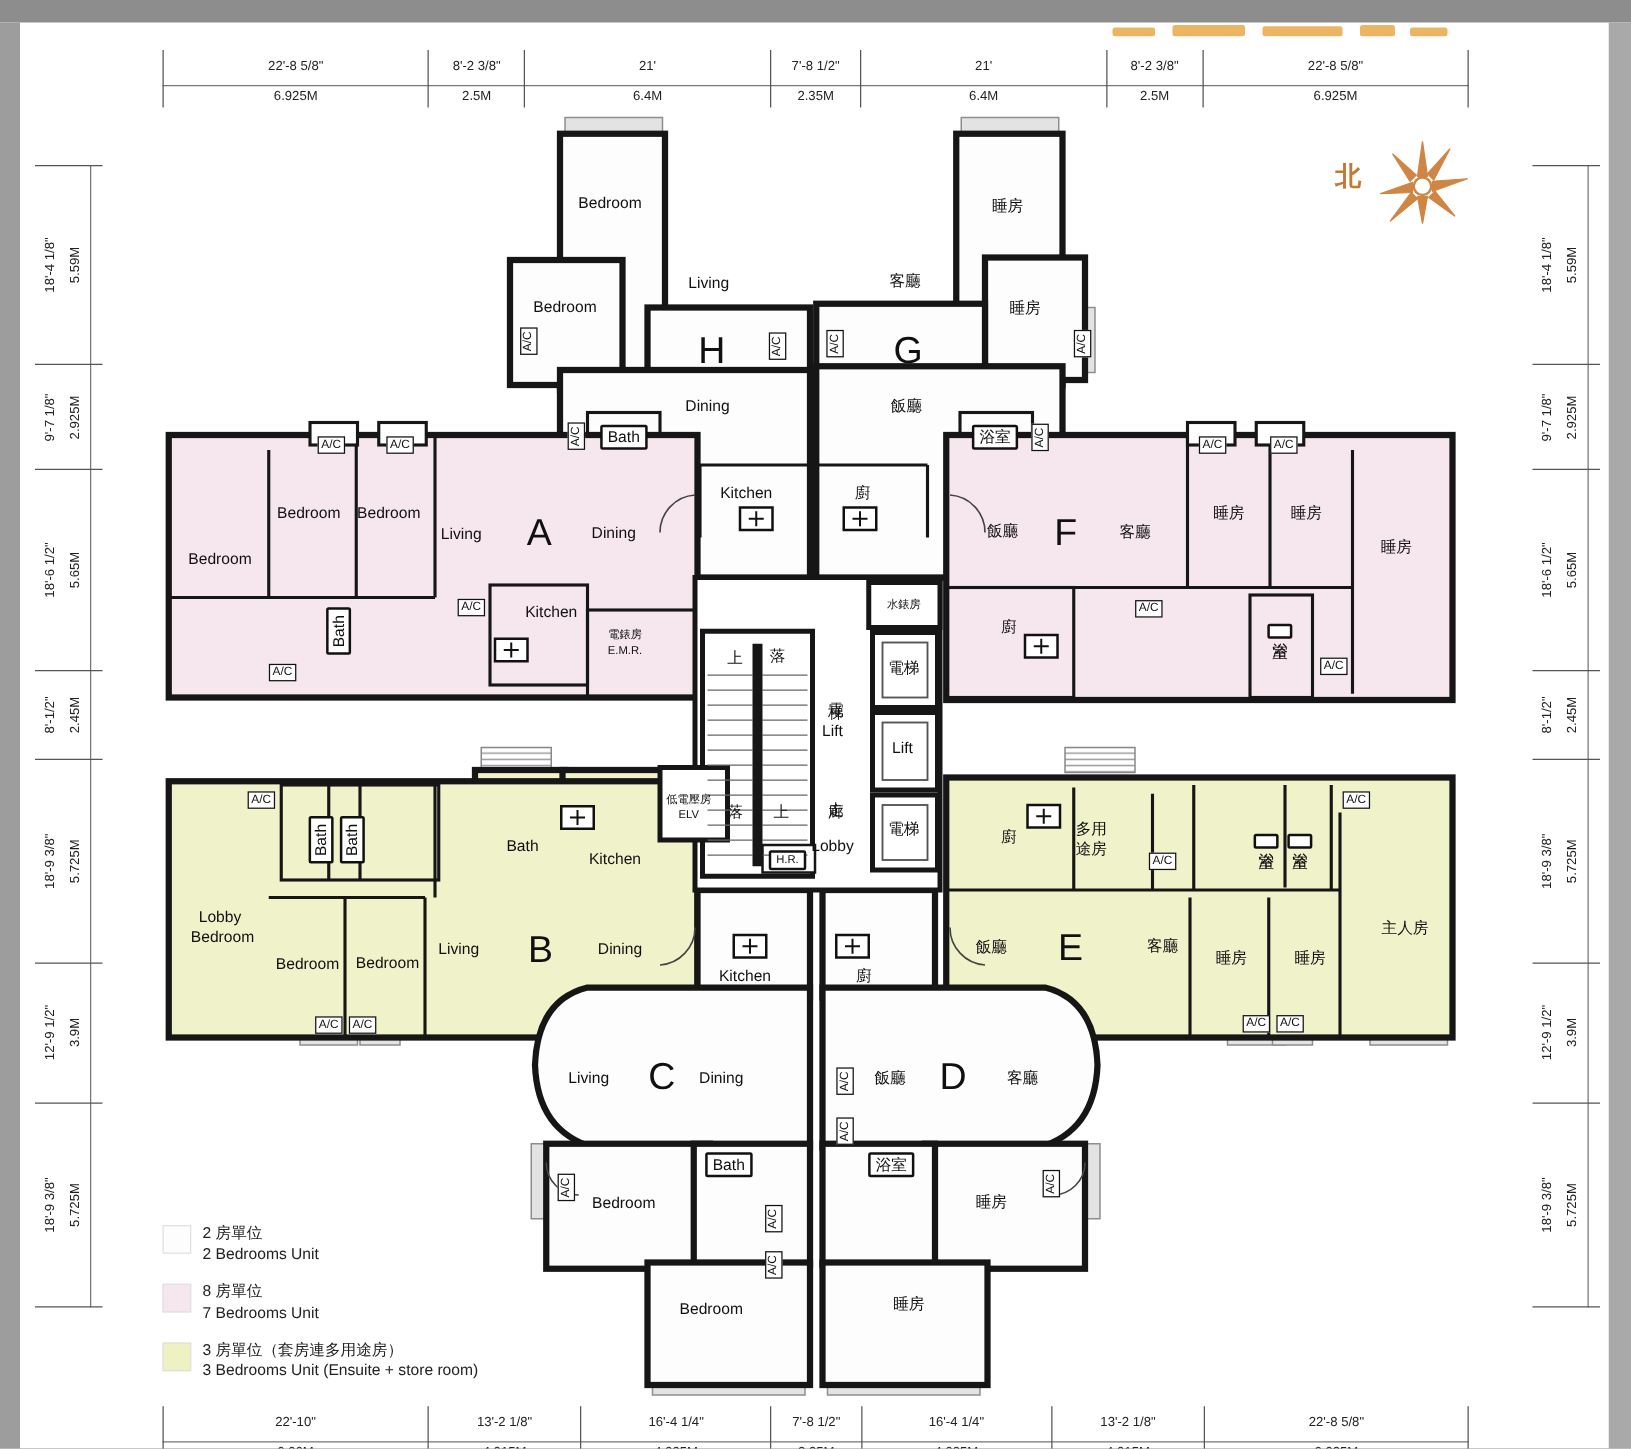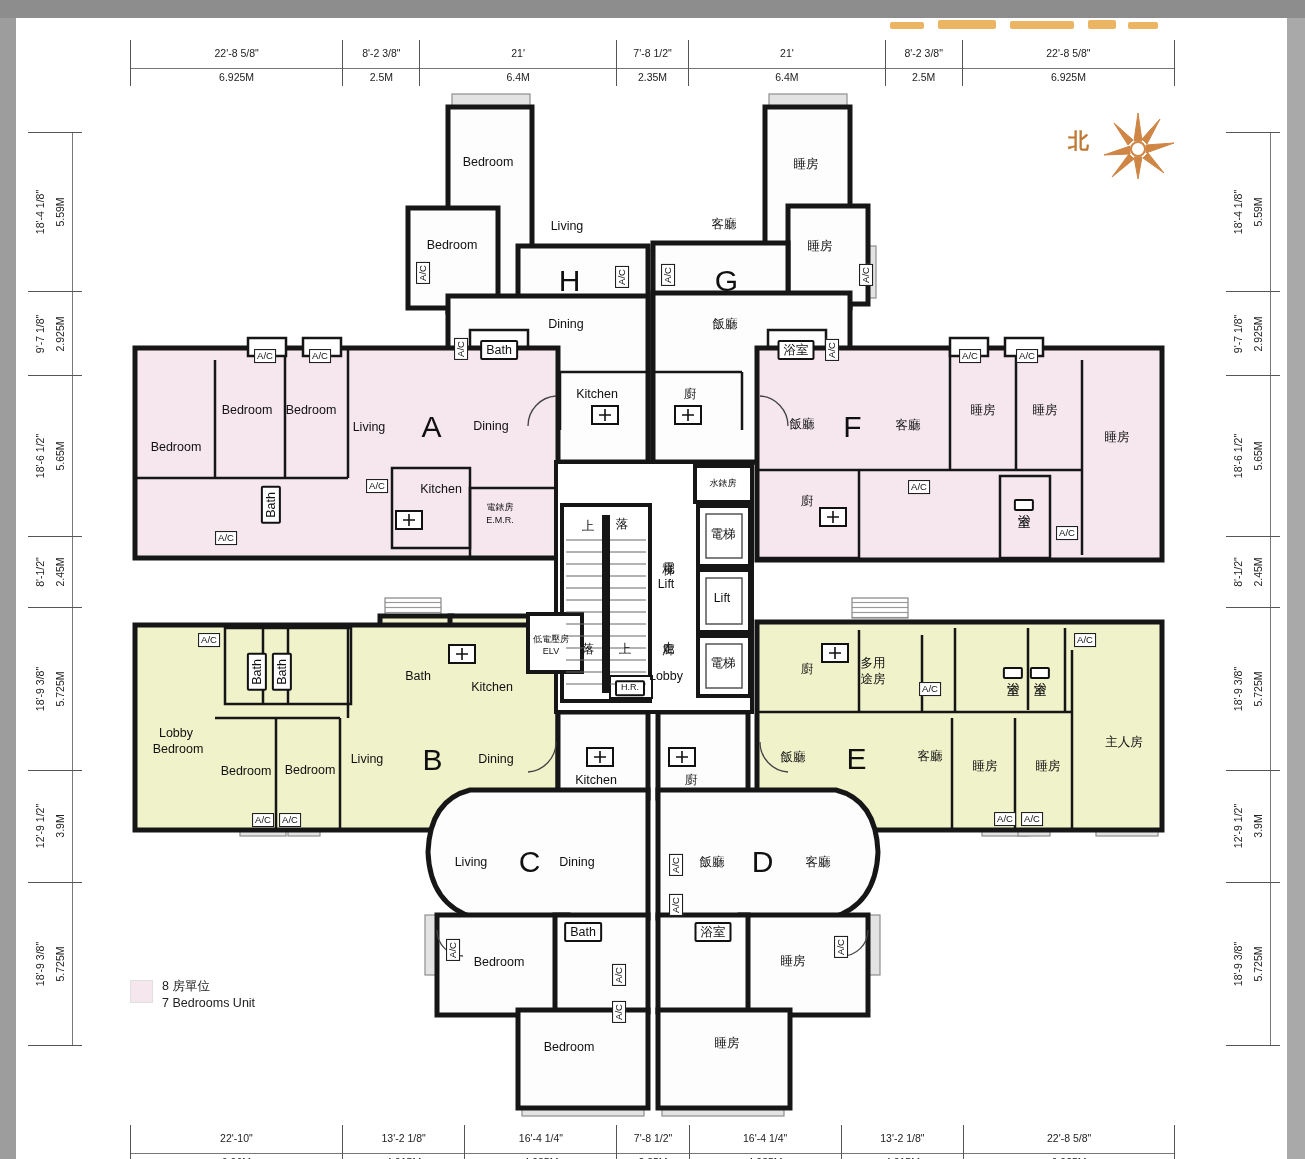--- a/index.html
+++ b/index.html
@@ -477,21 +477,35 @@
         <polygon points="26,24 5,9 10,4"></polygon>
         <polygon points="-26,28 -9,5 -4,10"></polygon>
         <polygon points="22,-30 4,-10 9,-5"></polygon>
         <circle r="7" fill="#fff" stroke="#cf8544" stroke-width="2"></circle>
       </g>
     </svg>
   </div>
 
   <div class="legend" id="legend">
       <div class="legend-item">
+        <div class="legend-swatch" style="background: rgb(253, 253, 253);"></div>
+        <div>
+          <div class="legend-zh">2 房單位</div>
+          <div class="legend-en">2 Bedrooms Unit</div>
+        </div>
+      </div>
+      <div class="legend-item">
         <div class="legend-swatch" style="background: rgb(246, 231, 238);"></div>
         <div>
           <div class="legend-zh">8 房單位</div>
           <div class="legend-en">7 Bedrooms Unit</div>
         </div>
       </div>
+      <div class="legend-item">
+        <div class="legend-swatch" style="background: rgb(238, 242, 195);"></div>
+        <div>
+          <div class="legend-zh">3 房單位（套房連多用途房）</div>
+          <div class="legend-en">3 Bedrooms Unit (Ensuite + store room)</div>
+        </div>
+      </div>
     </div>
 
 </div>
 
 </body></html>

